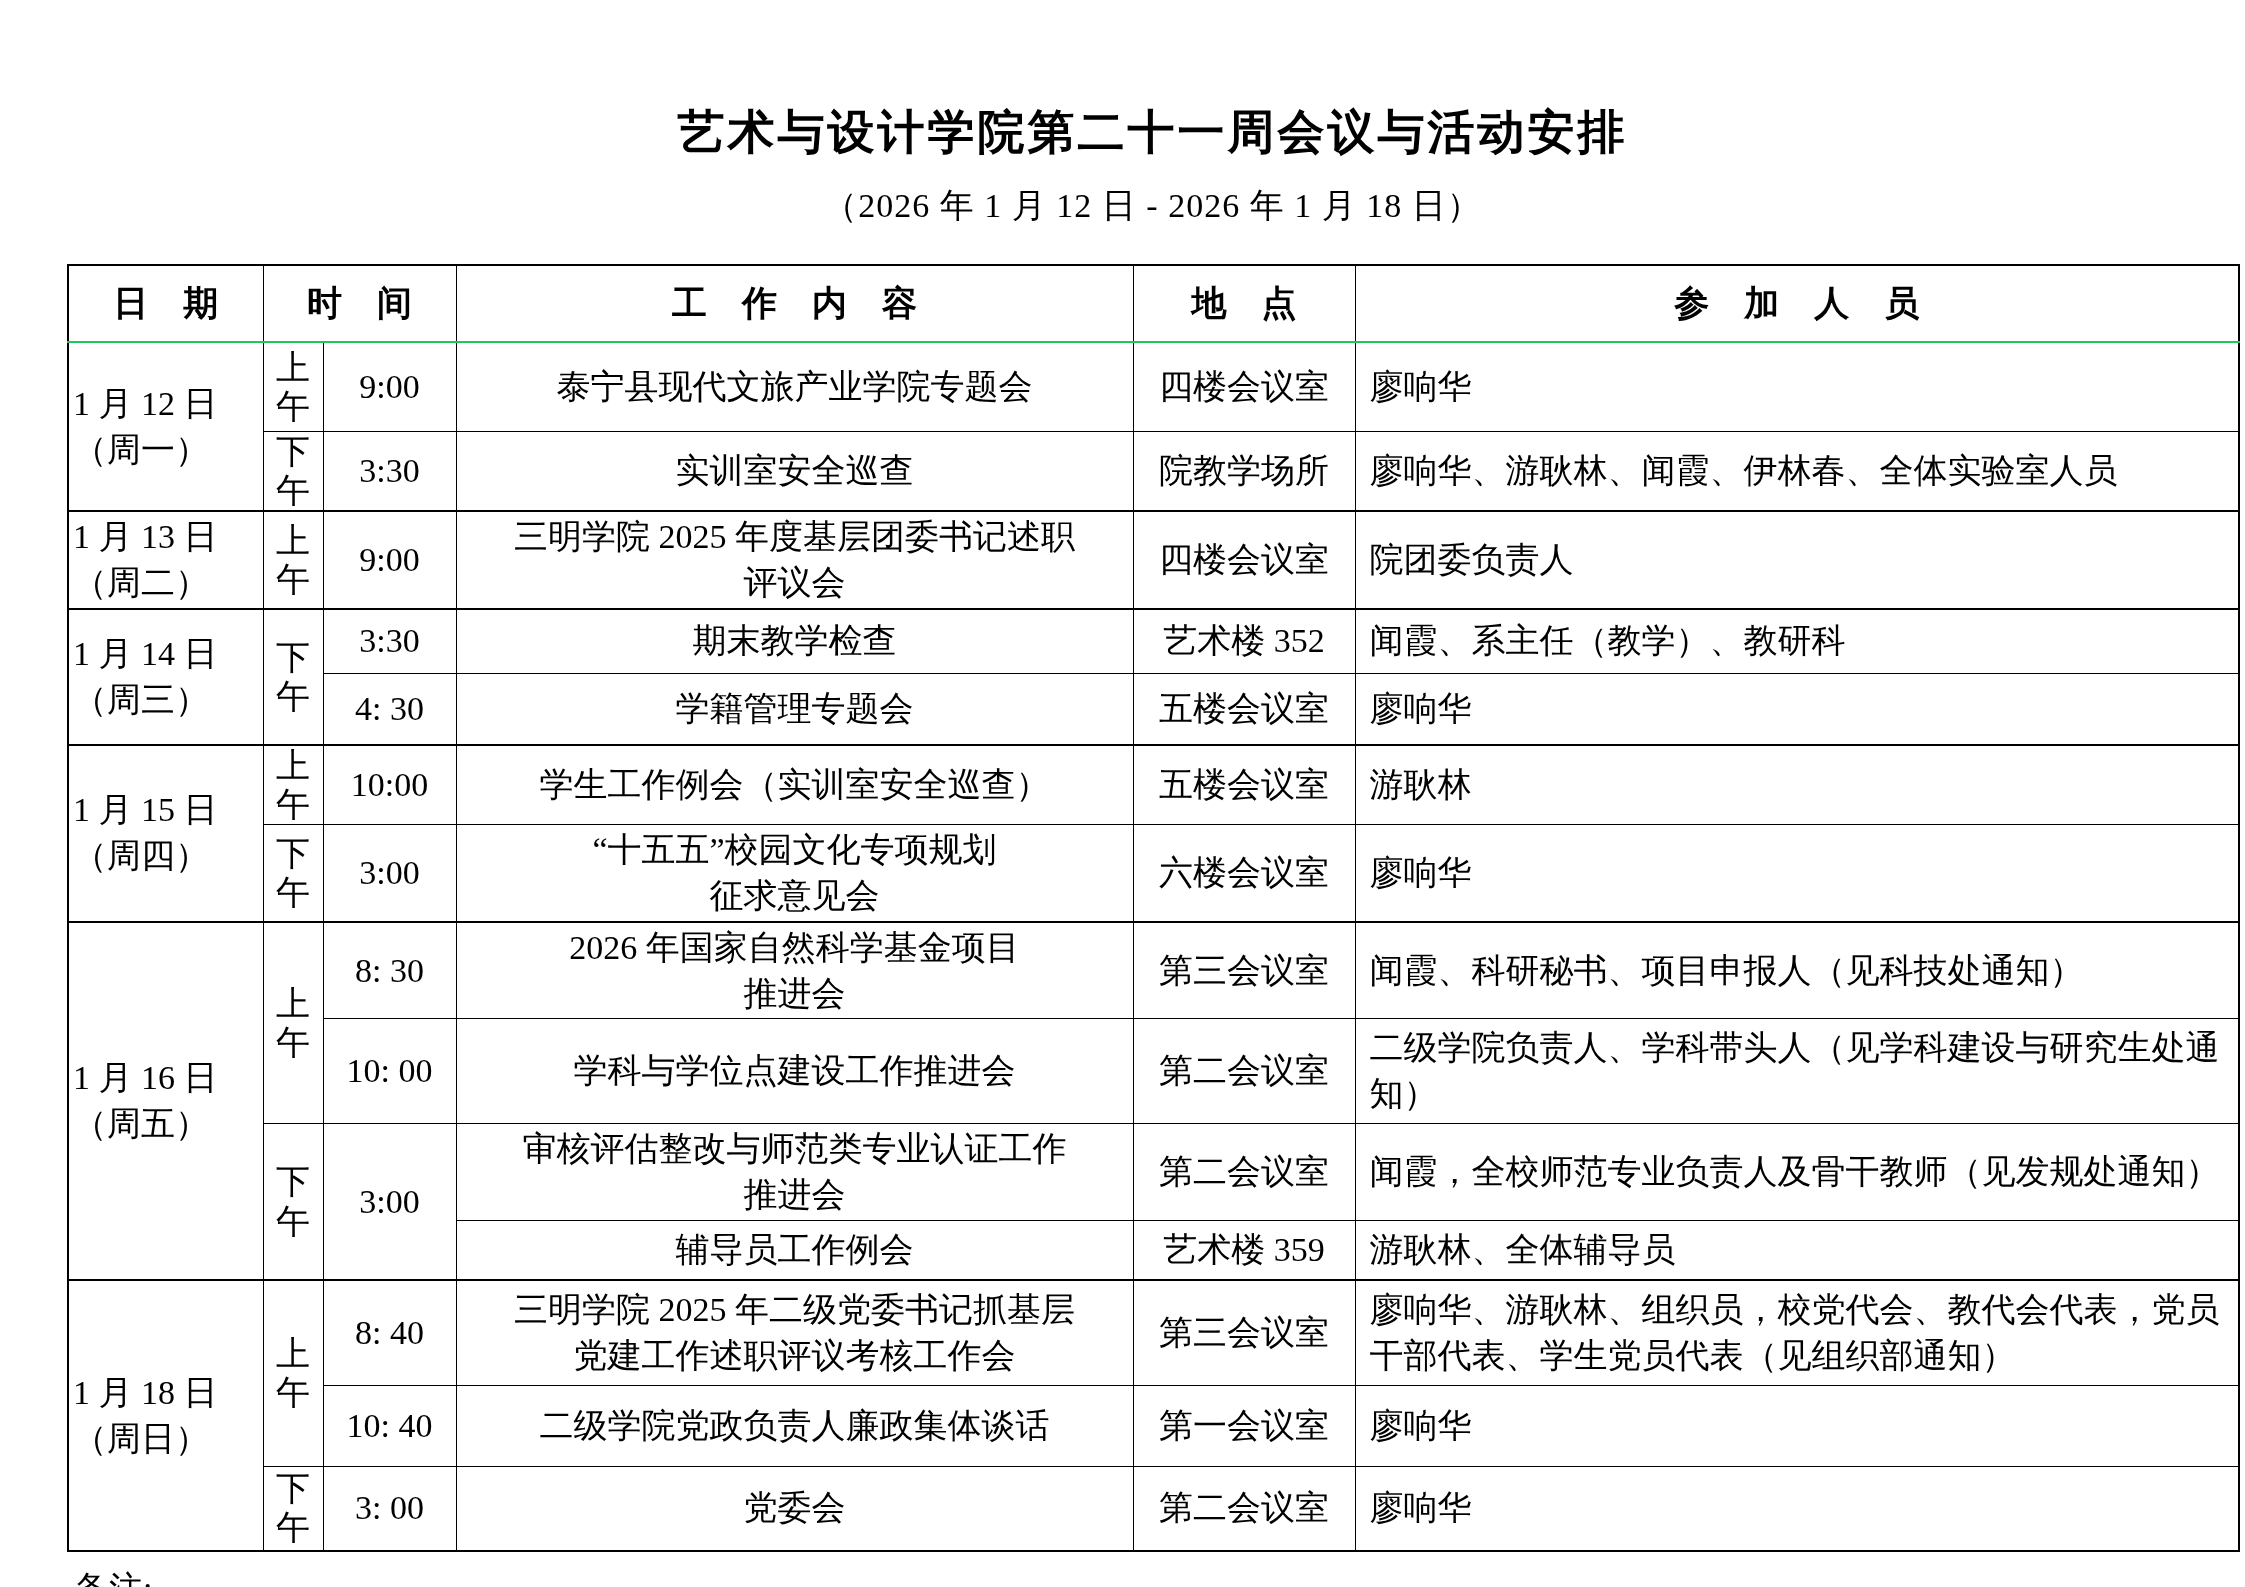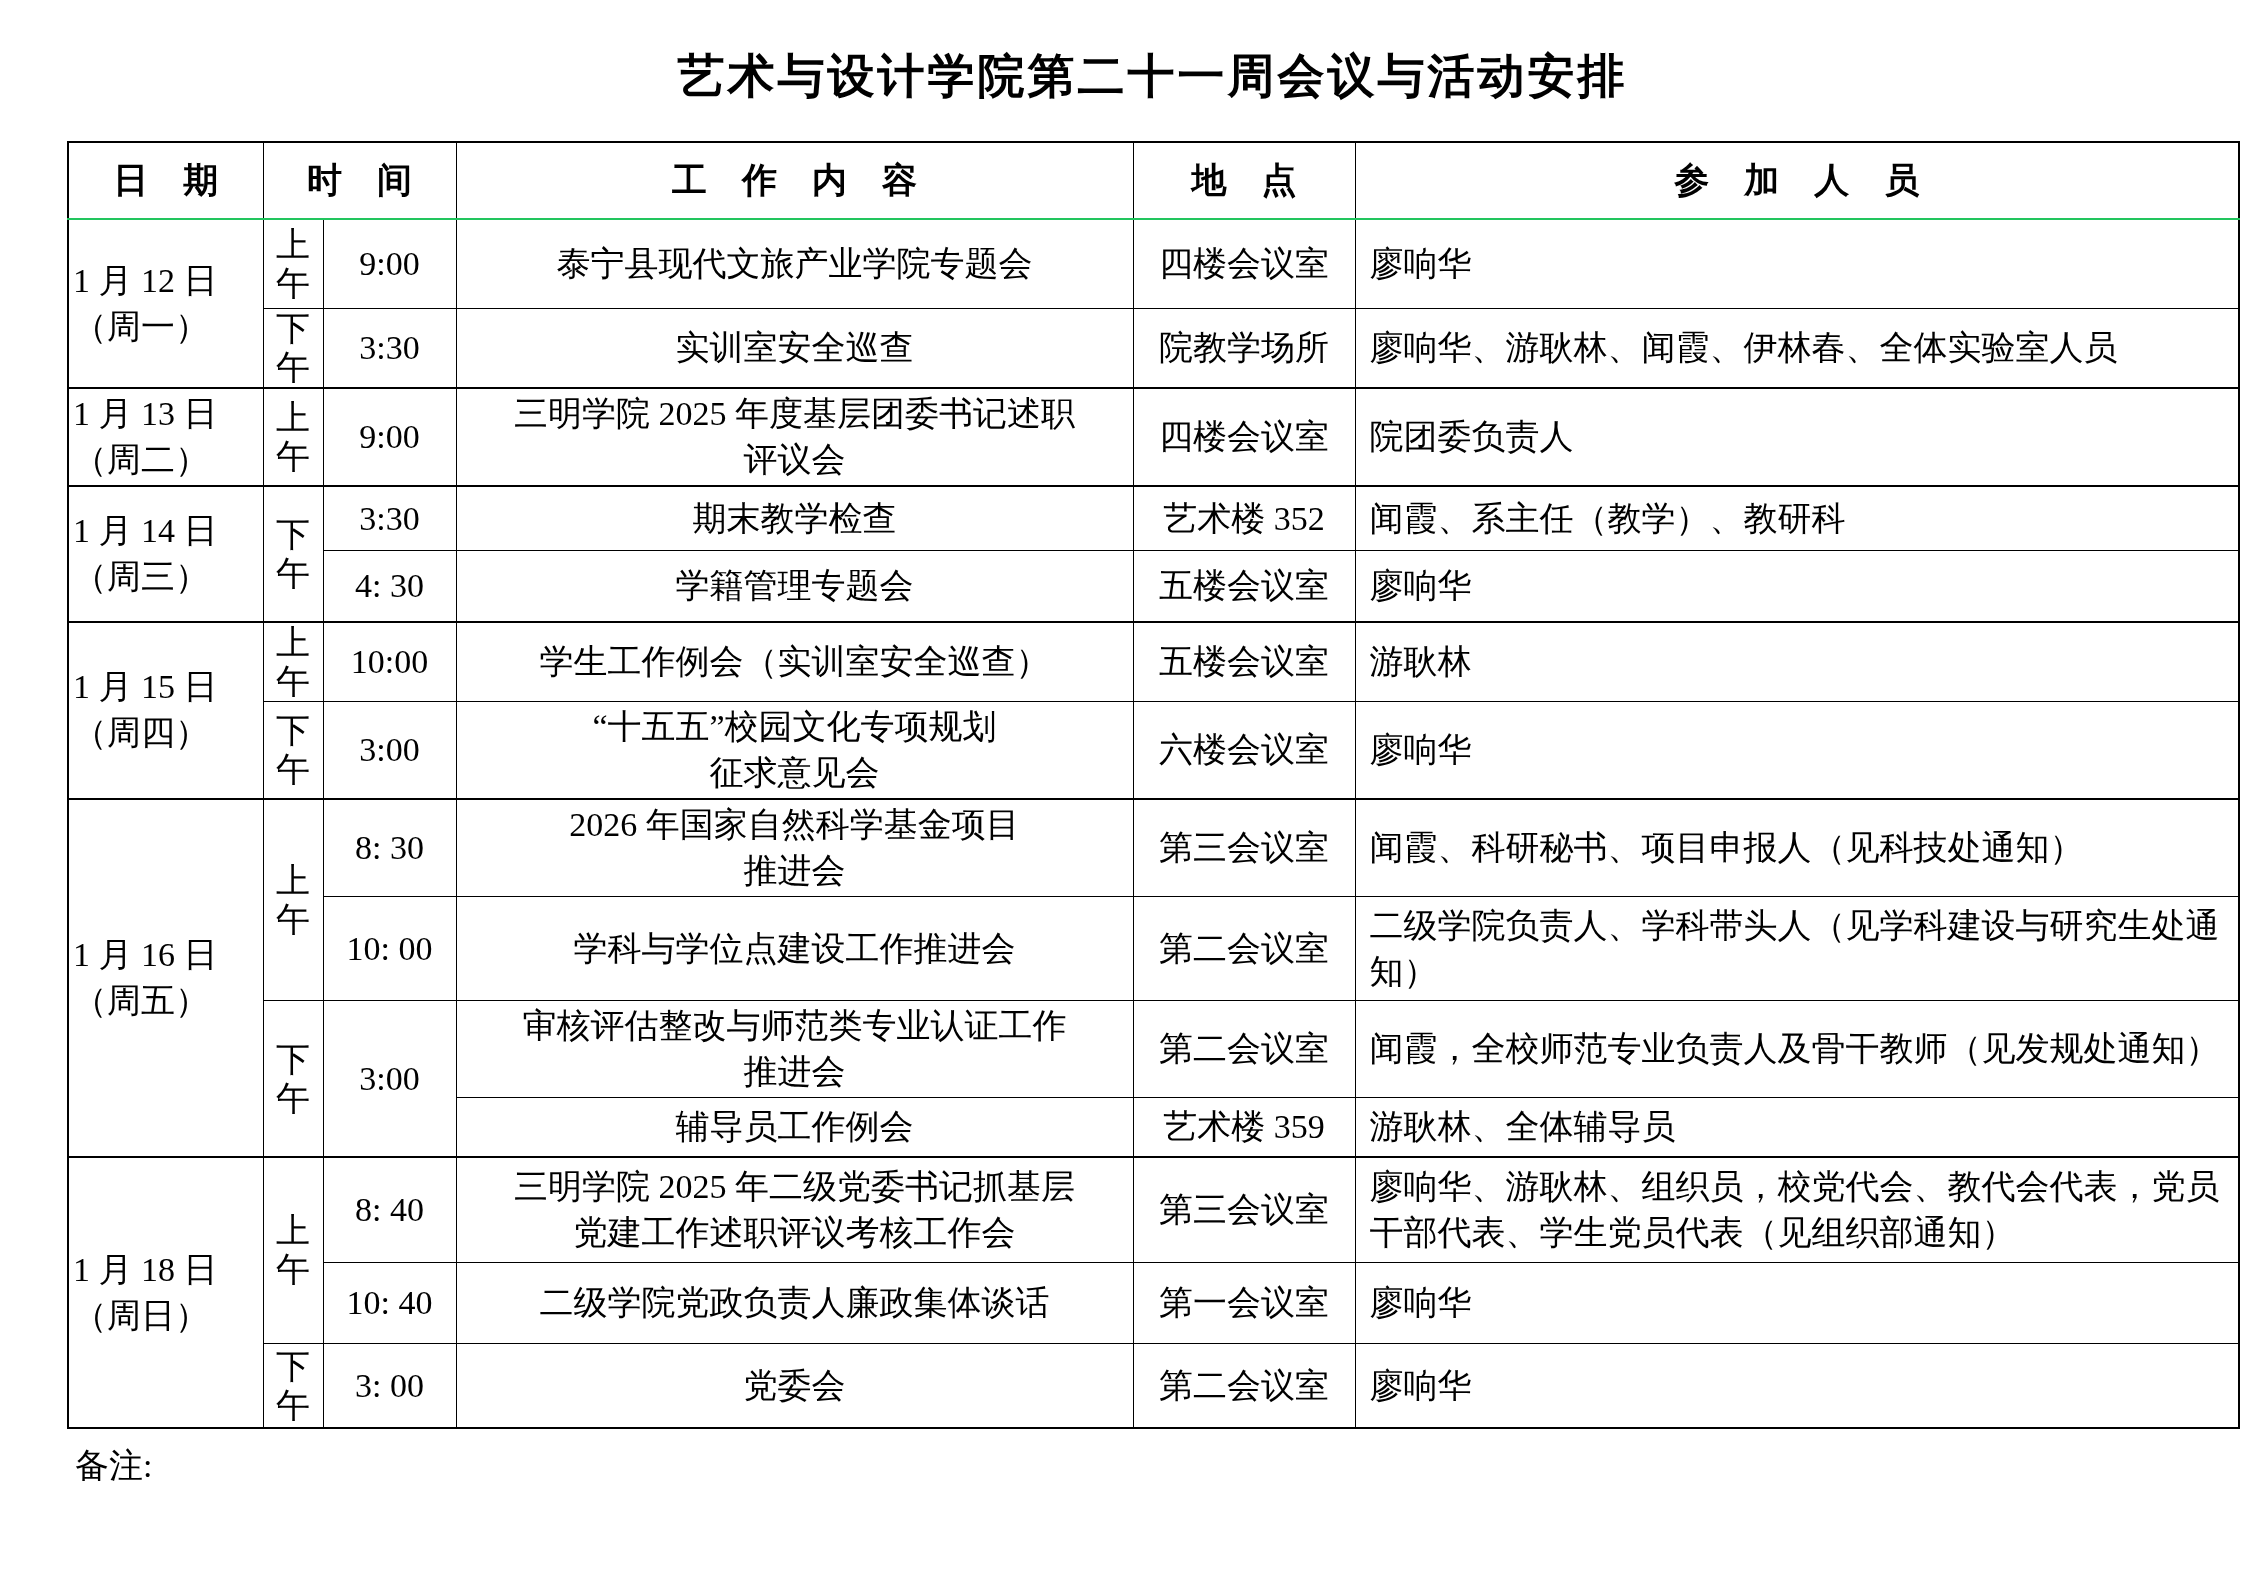--- a/index.html
+++ b/index.html
@@ -5,21 +5,21 @@
   html,body { margin:0; padding:0; background:#e9e9e9; }
   .page {
     width:2245px; height:1587px;
     background:#ffffff;
     font-family:"Liberation Serif", serif;
     color:#000;
     position:relative;
     overflow:hidden;
   }
   .doc-title {
-    padding-top:48px;
+    padding-top:104px;
     margin-left:67px;
     width:2171px;
     text-align:center;
     font-size:47px;
     font-weight:bold;
     letter-spacing:3px;
     line-height:1.2;
   }
   .doc-subtitle {
     margin-top:26px;
@@ -64,20 +64,21 @@
     font-size:34px;
     line-height:1.35;
   }
 </style>
 </head>
 <body>
 
 <div class="page">
 
   <div class="doc-title">艺术与设计学院第二十一周会议与活动安排</div>
+  <div class="doc-subtitle">（2026 年 1 月 12 日 - 2026 年 1 月 18 日）</div>
 
   <table class="schedule">
     <colgroup>
       <col style="width:195px">
         <col style="width:60px">
         <col style="width:133px">
       <col style="width:677px">
         <col style="width:222px">
         <col style="width:884px">
     </colgroup>

